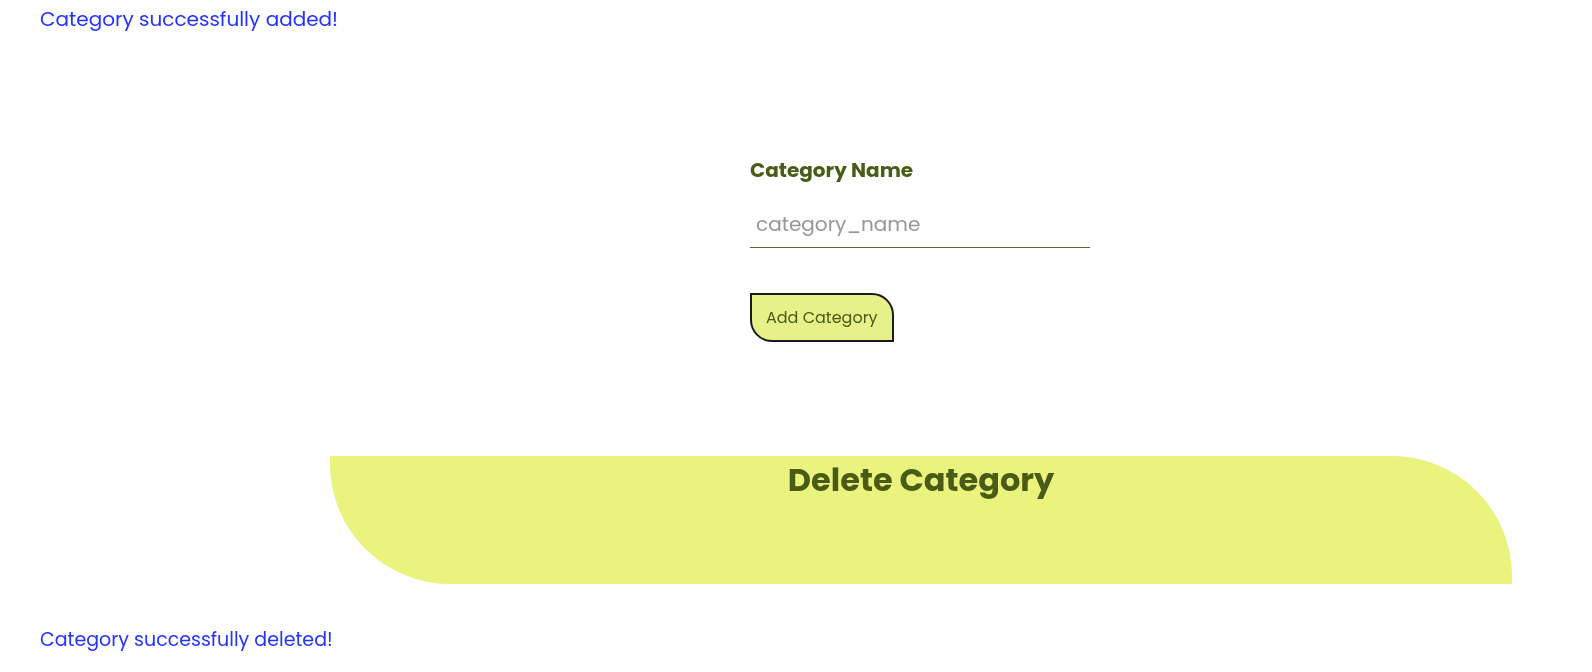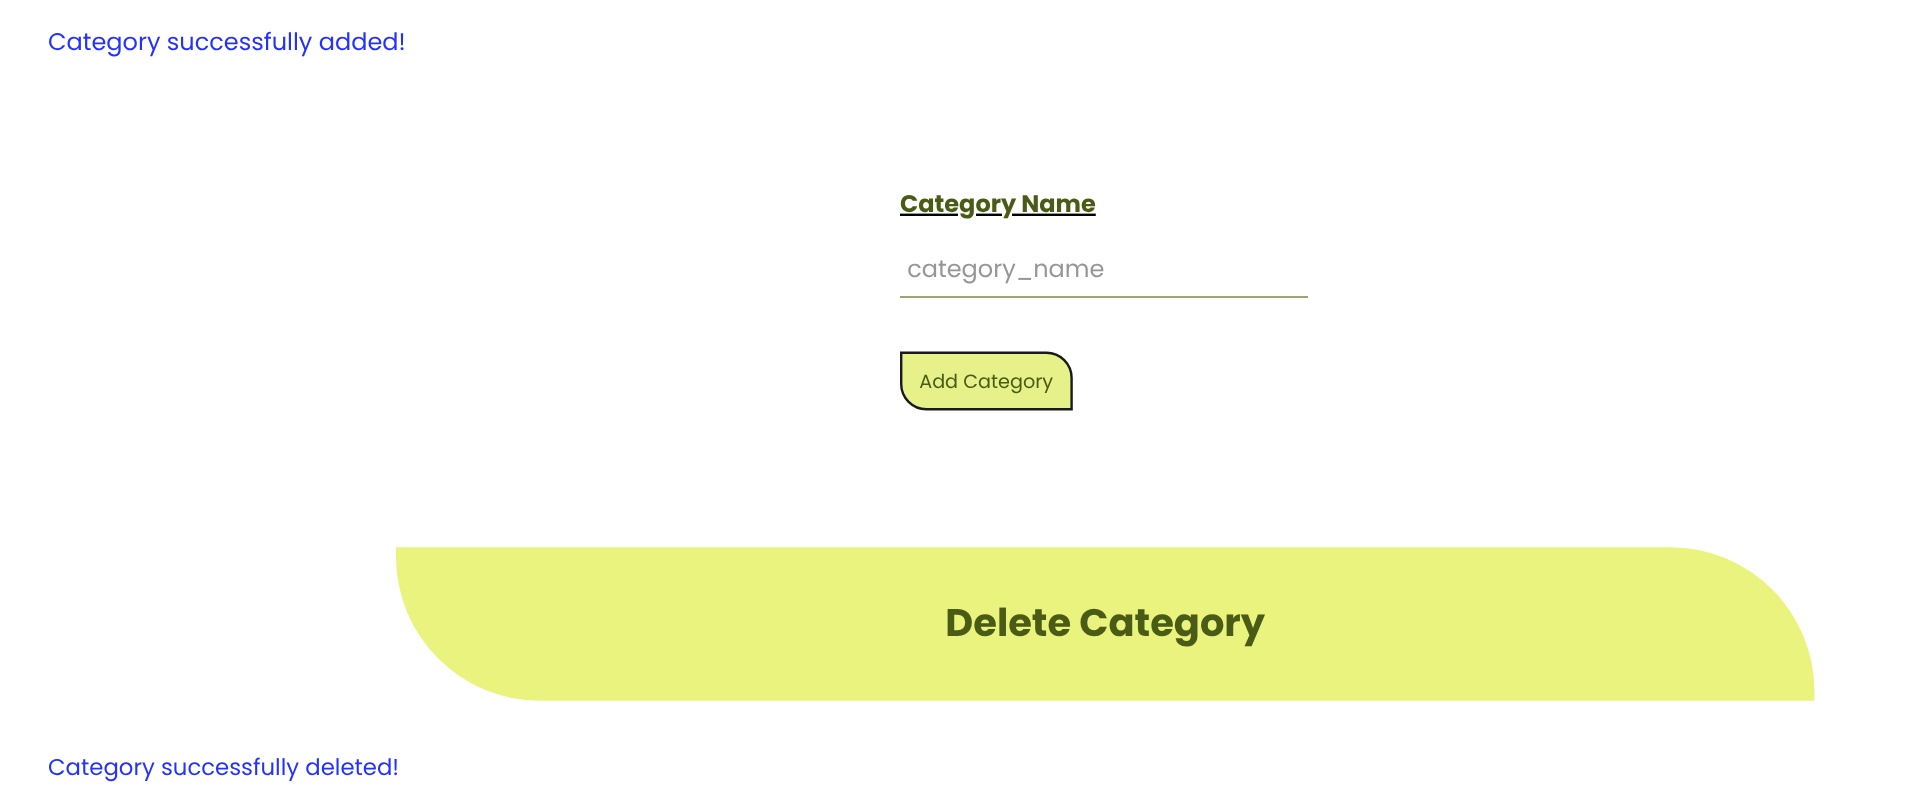--- a/index.html
+++ b/index.html
@@ -11,21 +11,21 @@
       font-family: 'Poppins', 'Segoe UI', Arial, sans-serif;
       background: #ffffff;
       width: 1592px;
       height: 672px;
       position: relative;
     }
     .status-message {
       color: #2432ff;
       font-size: 20px;
       font-weight: 400;
-      padding: 20px 0 0 40px;
+      padding: 4px 0 0 40px;
     }
     .form-container {
       position: absolute;
       top: 155px;
       left: 750px;
       width: 340px;
     }
     .form-label {
       color: #4a5b15;
       font-size: 20px;
@@ -42,21 +42,20 @@
       color: #4a5b15;
       background: transparent;
       outline: none;
       font-family: inherit;
     }
     .form-input::placeholder {
       color: #969696;
     }
     .form-group {
       margin-bottom: 45px;
-      text-decoration: underline;
     }
     .form-group:nth-of-type(2) {
       margin-bottom: 20px;
     }
     .add-button {
       background: #e6f18a;
       color: #4a5b15;
       border: 2px solid #1a1a1a;
       border-radius: 0 22px 0 22px;
       padding: 10px 14px;
@@ -67,21 +66,20 @@
     }
     .delete-section {
       position: absolute;
       top: 456px;
       left: 330px;
       right: 80px;
       height: 128px;
       background: #e9f37e;
       border-radius: 0 120px 0 120px;
       display: flex;
-      align-items: center;
       justify-content: center;
     }
     .delete-heading {
       color: #4a5b15;
       font-size: 32px;
       font-weight: 700;
     }
     .status-bottom {
       position: absolute;
       top: 625px;

